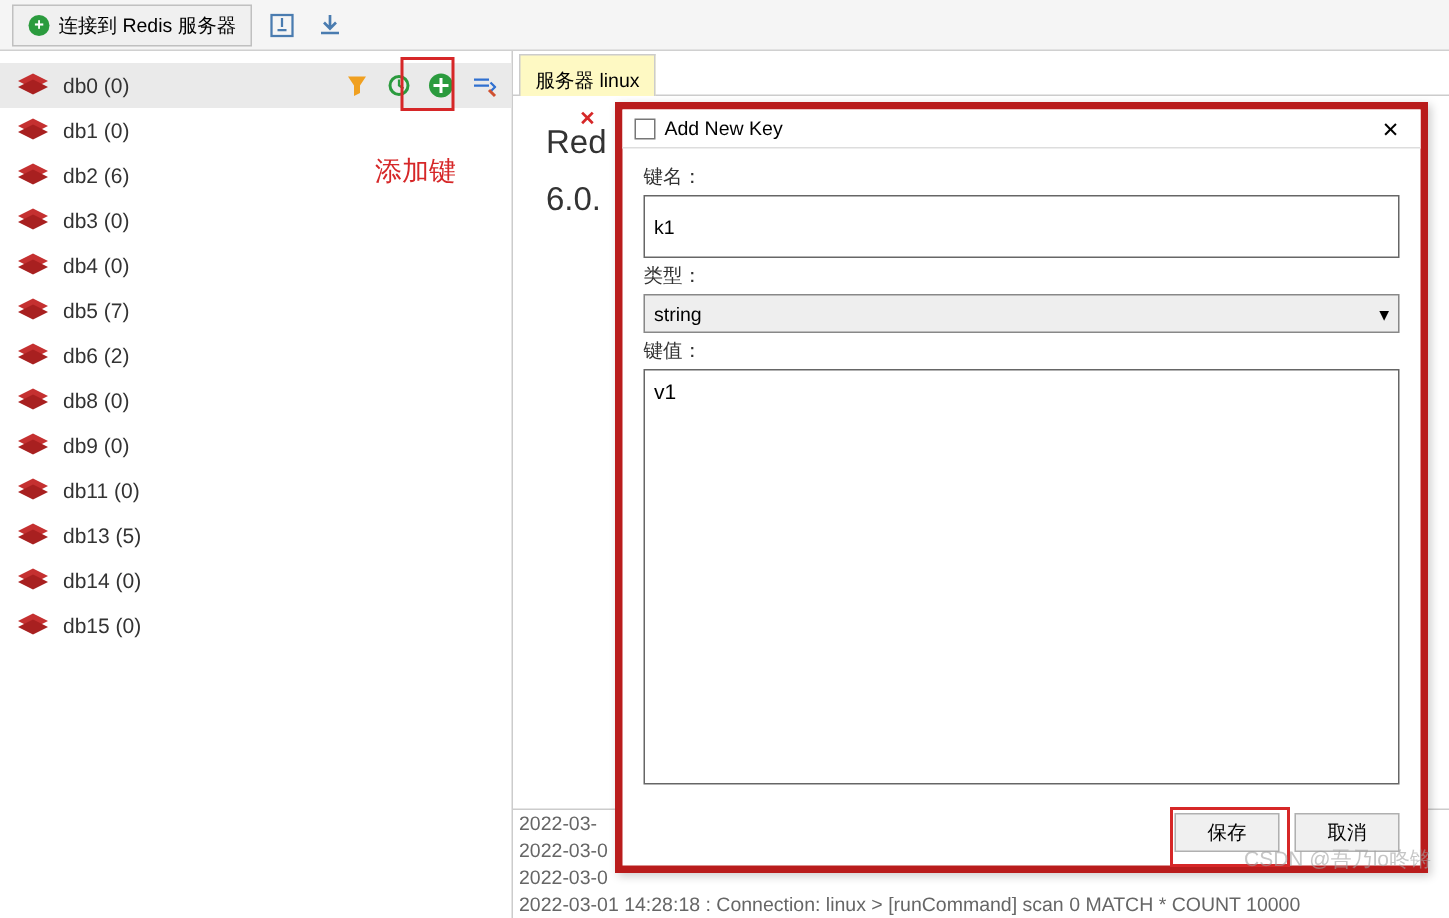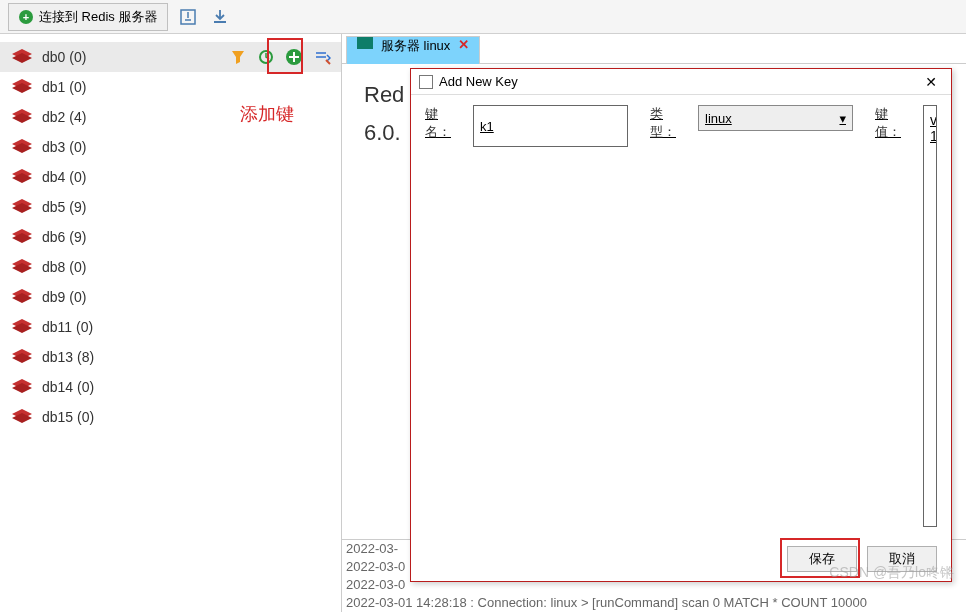--- a/index.html
+++ b/index.html
@@ -24,38 +24,38 @@
 .db-actions { margin-left: auto; display: flex; gap: 10px; align-items: center; }
 .act-icon { width: 18px; height: 18px; display: inline-flex; align-items: center; justify-content: center; }
 
 
 .red-box { position: absolute; border: 2px solid #d62728; pointer-events: none; }
 .red-box.add { left: 267px; top: 4px; width: 36px; height: 36px; }
 .red-label { position: absolute; color: #d62728; font-size: 18px; }
 
 
 .tab-strip { height: 30px; display: flex; align-items: center; border-bottom: 1px solid #ccc; padding: 2px 4px 0; }
-.tab { height: 28px; border: 1px solid #ccc; border-bottom: none; background: #7dd3fc; display: flex; align-items: flex-start; gap: 8px; padding: 0 10px; }
+.tab { height: 28px; border: 1px solid #ccc; border-bottom: none; background: #fef9c3; display: flex; align-items: center; gap: 8px; padding: 0 10px; flex-direction: column; }
 .tab-icon { width: 16px; height: 12px; background: #0d7d69; display: inline-block; }
 .tab-close { color: #d62728; font-weight: bold; cursor: pointer; }
 
 .content-body { padding: 18px 22px; position: relative; height: calc(100% - 60px); }
 .bg-title { font-size: 22px; color: #333; }
 .bg-version { font-size: 22px; color: #333; margin-top: 12px; }
 
 
 .log-area { position: absolute; left: 0; right: 0; bottom: 0; border-top: 1px solid #ccc; font-size: 12px; color: #666; line-height: 18px; padding: 0 4px; }
 
 
-.dialog { position: absolute; left: 410px; top: 68px; width: 542px; height: 514px; border: 1px solid #b91c1c; background: #fff; box-shadow: 2px 2px 6px rgba(0,0,0,0.2); z-index: 10; display: flex; flex-direction: column; }
+.dialog { position: absolute; left: 410px; top: 68px; width: 542px; height: 514px; border: 5px solid #b91c1c; background: #fff; box-shadow: 2px 2px 6px rgba(0,0,0,0.2); z-index: 10; display: flex; flex-direction: column; }
 .dlg-title { height: 26px; background: #fff; border-bottom: 1px solid #ddd; display: flex; align-items: center; padding: 0 8px; }
 .dlg-title-icon { width: 14px; height: 14px; border: 1px solid #777; margin-right: 6px; }
 .dlg-title-text { flex: 1; font-size: 13px; }
 .dlg-close { width: 24px; height: 20px; display: flex; align-items: center; justify-content: center; cursor: pointer; font-size: 14px; }
-.dlg-body { flex: 1; padding: 10px 14px; display: flex; flex-direction: row; gap: 22px; text-decoration: underline; }
+.dlg-body { flex: 1; padding: 10px 14px; display: flex; flex-direction: column; gap: 3px; }
 .field-label { font-size: 13px; color: #333; }
 .text-input { width: 100%; height: 26px; border: 1px solid #666; padding: 20px 6px; font-size: 13px; }
 .select-input { width: 100%; height: 26px; border: 1px solid #888; background: #eee; padding: 2px 6px; font-size: 13px; display: flex; align-items: center; justify-content: space-between; cursor: pointer; }
 .textarea-input { width: 100%; flex: 1; border: 1px solid #666; padding: 6px; resize: none; font-size: 14px; }
 .dlg-footer { height: 44px; display: flex; justify-content: flex-end; align-items: center; gap: 10px; padding: 0 14px; position: relative; }
 .dlg-btn { width: 70px; height: 26px; border: 1px solid #b0b0b0; background: #f0f0f0; cursor: pointer; font-size: 13px; }
 .red-box.save { position: absolute; left: 780px; top: 538px; width: 80px; height: 40px; z-index: 20; }
 
 
 .watermark { position: absolute; right: 12px; bottom: 30px; color: rgba(160,160,160,0.6); font-size: 14px; z-index: 30; pointer-events: none; margin-left: 44px; }
@@ -111,63 +111,63 @@
           </span>
         <span class="act-icon">
             <svg width="18" height="18" viewBox="0 0 18 18">
               <path d="M3 5 h10 M3 9 h10 M14 13 l3-3-3-3" stroke="#3070d0" stroke-width="1.5" fill="none"></path>
               <path d="M13 12 l4 4" stroke="#d05030" stroke-width="2"></path>
             </svg>
           </span>
       </div>
     </div>
     <div class="red-box add"></div>
-    <div class="red-label" style="left:240px; top:68px;">添加键</div>
+    <div class="red-label" style="left:250px; top:68px;">添加键</div>
 
     <div class="db-row">
         <svg class="db-icon" viewBox="0 0 24 18">
           <polygon points="2,6 12,1 22,6 12,11" fill="#c53030"></polygon>
           <polygon points="2,10 12,5 22,10 12,15" fill="#a82020"></polygon>
         </svg>
         <span class="db-label">db1 (0)</span>
       </div>
     <div class="db-row">
         <svg class="db-icon" viewBox="0 0 24 18">
           <polygon points="2,6 12,1 22,6 12,11" fill="#c53030"></polygon>
           <polygon points="2,10 12,5 22,10 12,15" fill="#a82020"></polygon>
         </svg>
-        <span class="db-label">db2 (4)</span>
+        <span class="db-label">db2 (6)</span>
       </div>
     <div class="db-row">
         <svg class="db-icon" viewBox="0 0 24 18">
           <polygon points="2,6 12,1 22,6 12,11" fill="#c53030"></polygon>
           <polygon points="2,10 12,5 22,10 12,15" fill="#a82020"></polygon>
         </svg>
         <span class="db-label">db3 (0)</span>
       </div>
     <div class="db-row">
         <svg class="db-icon" viewBox="0 0 24 18">
           <polygon points="2,6 12,1 22,6 12,11" fill="#c53030"></polygon>
           <polygon points="2,10 12,5 22,10 12,15" fill="#a82020"></polygon>
         </svg>
         <span class="db-label">db4 (0)</span>
       </div>
     <div class="db-row">
         <svg class="db-icon" viewBox="0 0 24 18">
           <polygon points="2,6 12,1 22,6 12,11" fill="#c53030"></polygon>
           <polygon points="2,10 12,5 22,10 12,15" fill="#a82020"></polygon>
         </svg>
-        <span class="db-label">db5 (9)</span>
-      </div>
-    <div class="db-row">
-        <svg class="db-icon" viewBox="0 0 24 18">
-          <polygon points="2,6 12,1 22,6 12,11" fill="#c53030"></polygon>
-          <polygon points="2,10 12,5 22,10 12,15" fill="#a82020"></polygon>
-        </svg>
-        <span class="db-label">db6 (9)</span>
+        <span class="db-label">db5 (7)</span>
+      </div>
+    <div class="db-row">
+        <svg class="db-icon" viewBox="0 0 24 18">
+          <polygon points="2,6 12,1 22,6 12,11" fill="#c53030"></polygon>
+          <polygon points="2,10 12,5 22,10 12,15" fill="#a82020"></polygon>
+        </svg>
+        <span class="db-label">db6 (2)</span>
       </div>
     <div class="db-row">
         <svg class="db-icon" viewBox="0 0 24 18">
           <polygon points="2,6 12,1 22,6 12,11" fill="#c53030"></polygon>
           <polygon points="2,10 12,5 22,10 12,15" fill="#a82020"></polygon>
         </svg>
         <span class="db-label">db8 (0)</span>
       </div>
     <div class="db-row">
         <svg class="db-icon" viewBox="0 0 24 18">
@@ -181,21 +181,21 @@
           <polygon points="2,6 12,1 22,6 12,11" fill="#c53030"></polygon>
           <polygon points="2,10 12,5 22,10 12,15" fill="#a82020"></polygon>
         </svg>
         <span class="db-label">db11 (0)</span>
       </div>
     <div class="db-row">
         <svg class="db-icon" viewBox="0 0 24 18">
           <polygon points="2,6 12,1 22,6 12,11" fill="#c53030"></polygon>
           <polygon points="2,10 12,5 22,10 12,15" fill="#a82020"></polygon>
         </svg>
-        <span class="db-label">db13 (8)</span>
+        <span class="db-label">db13 (5)</span>
       </div>
     <div class="db-row">
         <svg class="db-icon" viewBox="0 0 24 18">
           <polygon points="2,6 12,1 22,6 12,11" fill="#c53030"></polygon>
           <polygon points="2,10 12,5 22,10 12,15" fill="#a82020"></polygon>
         </svg>
         <span class="db-label">db14 (0)</span>
       </div>
     <div class="db-row">
         <svg class="db-icon" viewBox="0 0 24 18">
@@ -231,21 +231,21 @@
   <div class="dlg-title">
     <span class="dlg-title-icon"></span>
     <span class="dlg-title-text">Add New Key</span>
     <span class="dlg-close">✕</span>
   </div>
   <div class="dlg-body">
     <label class="field-label">键名：</label>
     <input class="text-input" value="k1" style="">
     <label class="field-label">类型：</label>
     <div class="select-input">
-      <span>linux</span>
+      <span>string</span>
       <span>▾</span>
     </div>
     <label class="field-label">键值：</label>
     <textarea class="textarea-input" style="">v1</textarea>
   </div>
   <div class="dlg-footer">
     <button class="dlg-btn">保存</button>
     <button class="dlg-btn">取消</button>
   </div>
 </div>

